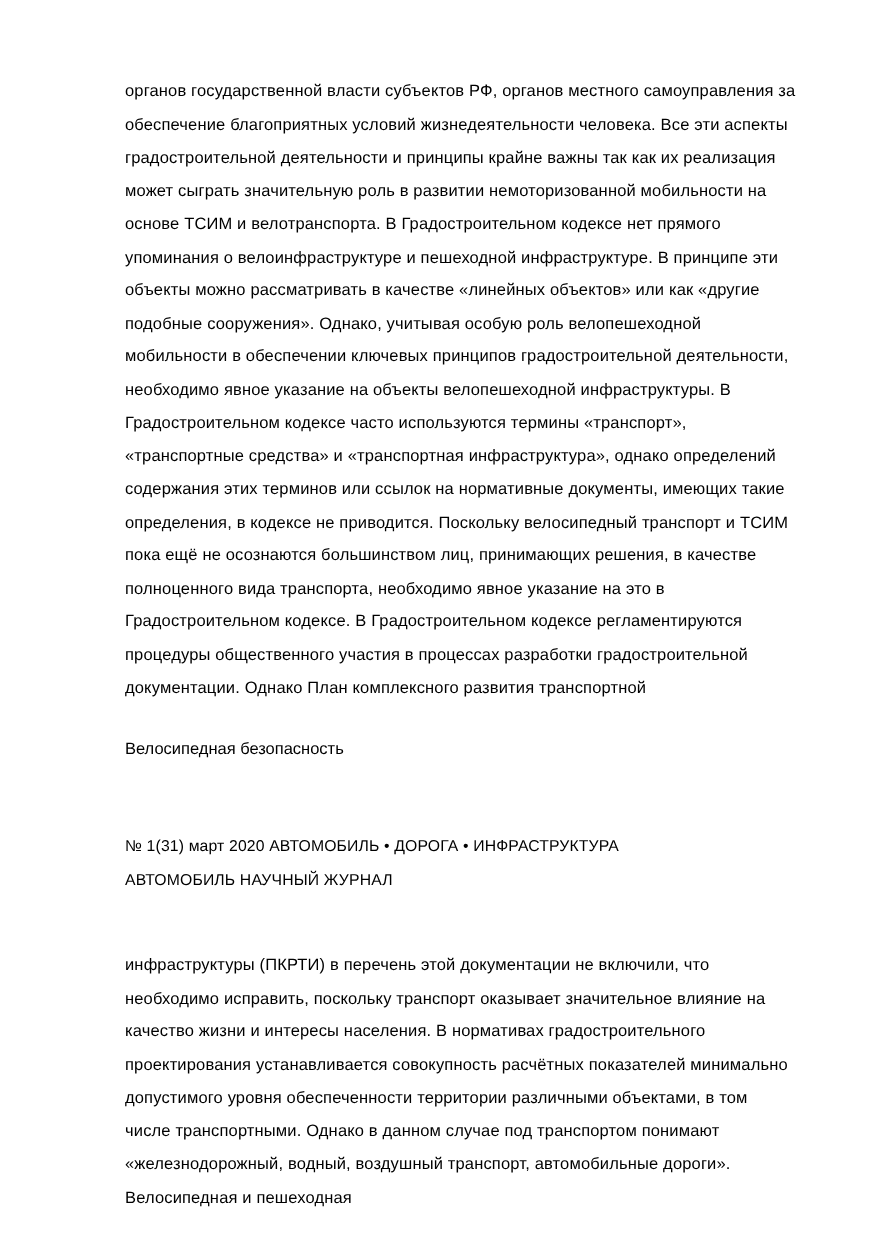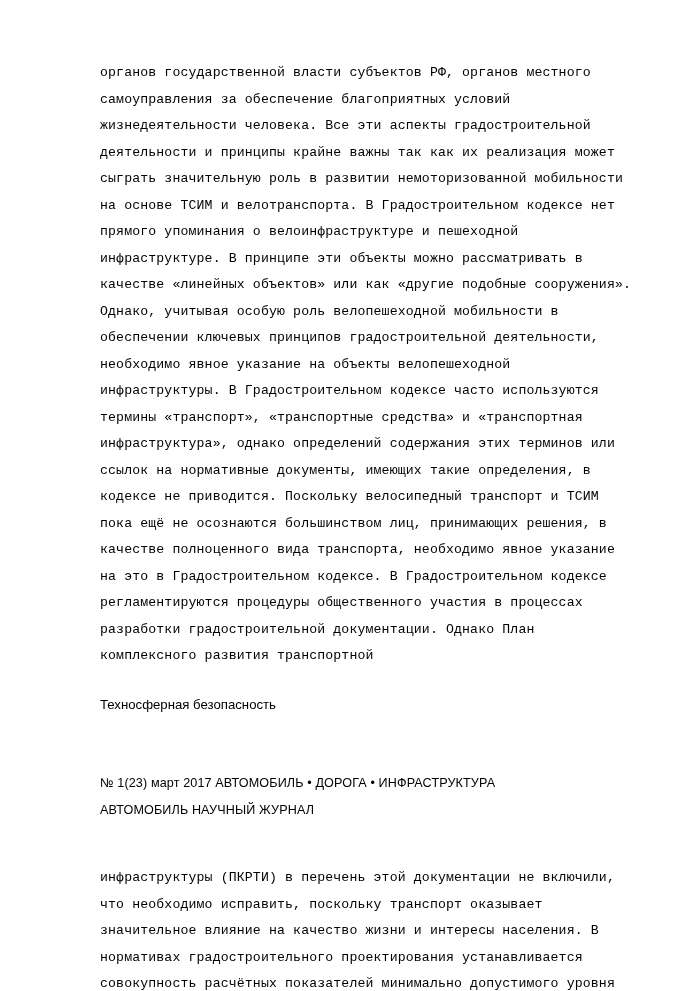--- a/index.html
+++ b/index.html
@@ -20,21 +20,20 @@
     width: 700px;
     height: 991px;
     padding: 60px 62px 0 100px;
   }
   .para {
     font-size: 13.2px;
     line-height: 26.5px;
     text-align: left;
     margin: 0;
     letter-spacing: 0.01em;
-    font-family: Liberation Mono, monospace;
   }
   .block-gap-1 {
     height: 22px;
   }
   .section-label {
     font-size: 13.2px;
     line-height: 26.5px;
     margin: 0;
   }
   .gap-large {
@@ -52,25 +51,25 @@
 </style>
 </head>
 <body>
 
 <div class="page">
 
   <p class="para">органов государственной власти субъектов РФ, органов местного самоуправления за обеспечение благоприятных условий жизнедеятельности человека. Все эти аспекты градостроительной деятельности и принципы крайне важны так как их реализация может сыграть значительную роль в развитии немоторизованной мобильности на основе ТСИМ и велотранспорта.  В Градостроительном кодексе нет прямого упоминания о велоинфраструктуре и пешеходной инфраструктуре. В принципе эти объекты можно рассматривать в качестве «линейных объектов» или как «другие подобные сооружения». Однако, учитывая особую роль велопешеходной мобильности в обеспечении ключевых принципов градостроительной деятельности, необходимо явное указание на объекты велопешеходной инфраструктуры. В Градостроительном кодексе часто используются термины «транспорт», «транспортные средства» и «транспортная инфраструктура», однако определений содержания этих терминов или ссылок на нормативные документы, имеющих такие определения, в кодексе не приводится. Поскольку велосипедный транспорт и ТСИМ пока ещё не осознаются большинством лиц, принимающих решения, в качестве полноценного вида транспорта, необходимо явное указание на это в Градостроительном кодексе. В Градостроительном кодексе регламентируются процедуры общественного участия в процессах разработки градостроительной документации. Однако План комплексного развития транспортной</p>
 
   <div class="block-gap-1"></div>
 
-  <p class="section-label">Техносферная безопасность</p>
+  <p class="section-label">Велосипедная безопасность</p>
 
   <div class="gap-large"></div>
 
-  <p class="journal-head"> № 1(23)  март 2017 АВТОМОБИЛЬ • ДОРОГА • ИНФРАСТРУКТУРА</p>
+  <p class="journal-head"> № 1(31)  март 2020 АВТОМОБИЛЬ • ДОРОГА • ИНФРАСТРУКТУРА</p>
 
   <p class="journal-head">АВТОМОБИЛЬ НАУЧНЫЙ ЖУРНАЛ</p>
 
   <div class="gap-mid"></div>
 
   <p class="para">инфраструктуры (ПКРТИ) в перечень этой документации не включили, что необходимо исправить, поскольку транспорт оказывает значительное влияние на качество жизни и интересы населения. В нормативах градостроительного проектирования устанавливается совокупность расчётных показателей минимально допустимого уровня обеспеченности территории различными объектами, в том числе транспортными. Однако в данном случае под транспортом понимают «железнодорожный, водный, воздушный транспорт, автомобильные дороги». Велосипедная и пешеходная</p>
 
 </div>
 
 </body></html>

